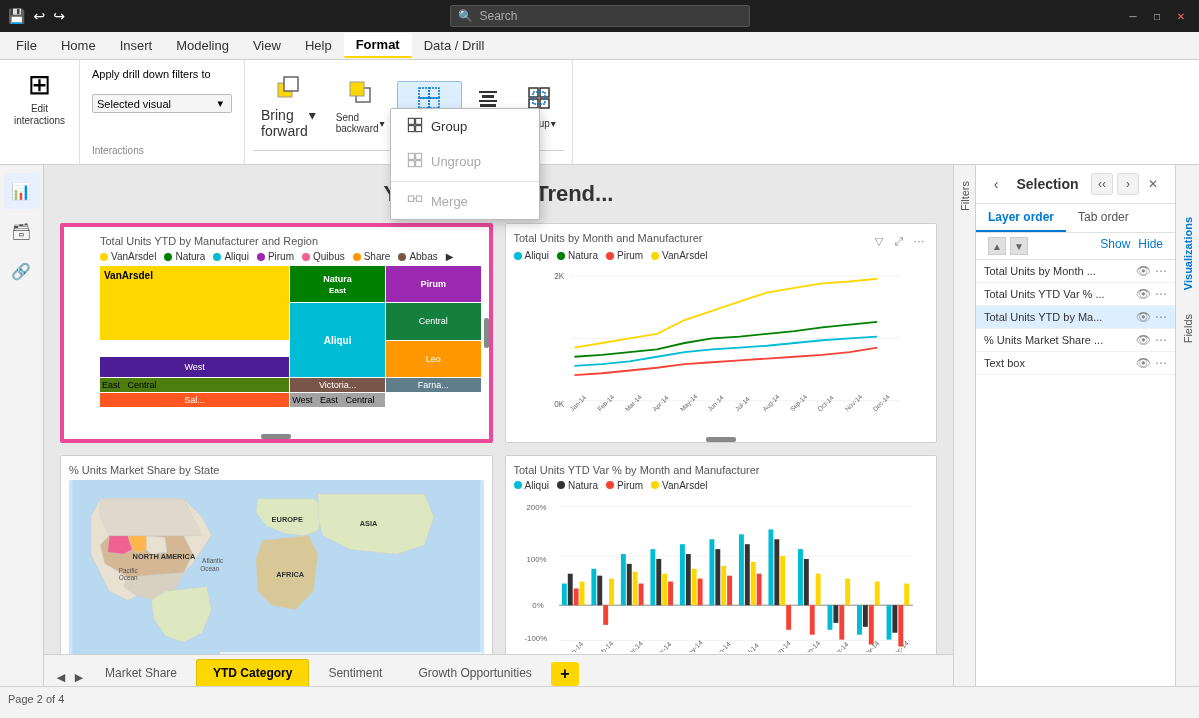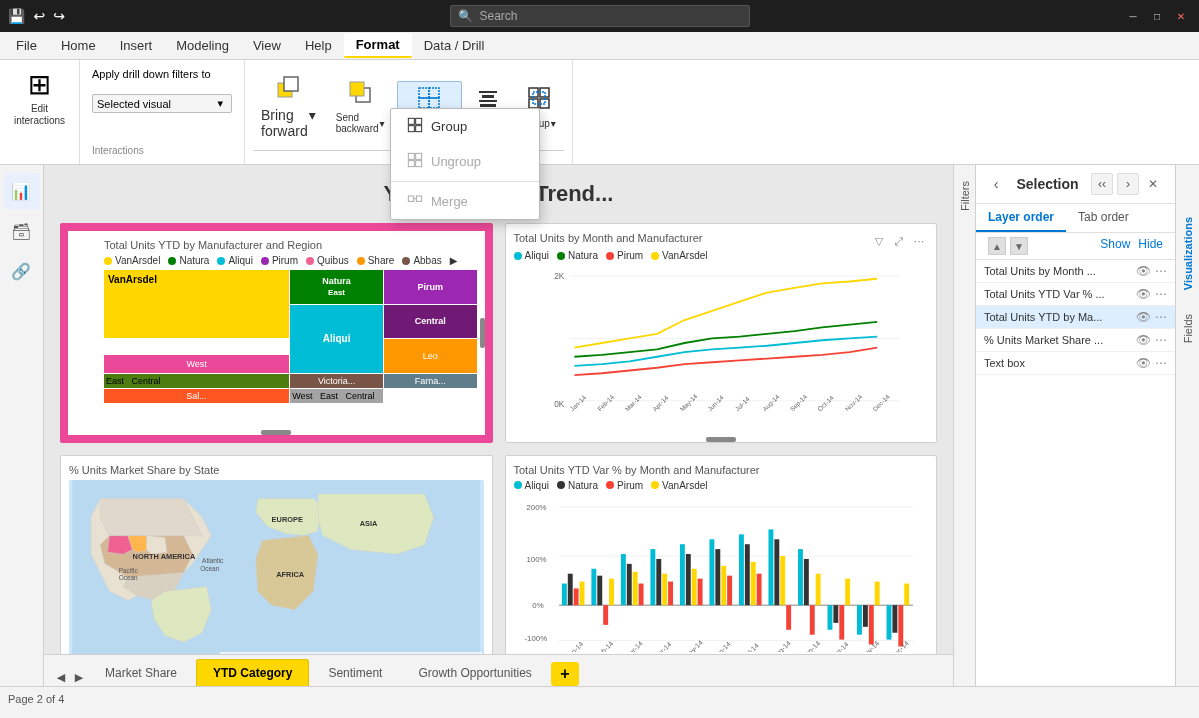--- a/index.html
+++ b/index.html
@@ -73,21 +73,21 @@
       flex: 1; background: #e8e8e8; overflow: hidden; position: relative; display: flex; flex-direction: column;
     }
     .canvas-content {
       flex: 1; padding: 16px; display: flex; flex-direction: column; gap: 12px; overflow: hidden;
     }
     .chart-title { font-size: 22px; font-weight: 600; color: #333; text-align: center; margin-bottom: 4px; }
     .charts-grid { display: grid; grid-template-columns: 1fr 1fr; gap: 12px; flex: 1; }
     .chart-box {
       background: #fff; border: 1px solid #d0d0d0; position: relative; padding: 8px; border-radius: 2px;
     }
-    .chart-box.selected { border: 8px solid #ec4899; padding-left: 36px; }
+    .chart-box.selected { border: 4px solid #ec4899; padding-left: 36px; }
     .chart-box-title { font-size: 11px; color: #555; margin-bottom: 4px; font-weight: 500; }
     .chart-legend { display: flex; align-items: center; gap: 8px; margin-bottom: 4px; flex-wrap: wrap; }
     .legend-item { display: flex; align-items: center; gap: 3px; font-size: 10px; color: #333; }
     .legend-dot { width: 8px; height: 8px; border-radius: 50%; }
 
     
     .tab-bar {
       height: 32px; background: #f3f3f3; border-top: 1px solid #d0d0d0;
       display: flex; align-items: flex-end; padding: 0 8px; gap: 0;
     }
@@ -341,22 +341,22 @@
           </div>
           <div style="width:100%;height:calc(100% - 55px);display:grid;grid-template-columns:2fr 1fr 1fr;grid-template-rows:1fr 1fr 1fr;gap:1px;overflow:hidden;">
             <div style="background:#ffd700;grid-row:1/3;display:flex;align-items:flex-start;padding:4px;font-size:10px;font-weight:600;">VanArsdel</div>
             <div style="background:#008000;grid-row:1/2;display:flex;align-items:center;justify-content:center;font-size:9px;color:#fff;font-weight:600;flex-direction:column;gap:2px;">
               <span>Natura</span>
                 <span style="font-size:8px;">East</span>
             </div>
             <div style="background:#9c27b0;display:flex;align-items:center;justify-content:center;font-size:9px;color:#fff;font-weight:600;flex-direction:column;">
               <span>Pirum</span>
             </div>
-            <div style="background:#701a75;display:flex;align-items:center;justify-content:center;font-size:9px;color:#fff;font-weight:bold;">Central</div>
-            <div style="background:#ec4899;display:flex;align-items:center;justify-content:center;font-size:9px;color:#fff;margin-top:16px;">West</div>
+            <div style="background:#15803d;display:flex;align-items:center;justify-content:center;font-size:9px;color:#fff;">Central</div>
+            <div style="background:#4c1d95;display:flex;align-items:center;justify-content:center;font-size:9px;color:#fff;margin-top:16px;">West</div>
             <div style="background:#00bcd4;grid-row:2/4;display:flex;align-items:center;justify-content:center;font-size:10px;color:#fff;font-weight:600;">Aliqui</div>
             <div style="background:#ff9800;display:flex;align-items:center;justify-content:center;font-size:9px;color:#fff;">Leo</div>
             <div style="background:#4d7c0f;display:flex;align-items:flex-start;padding:2px;font-size:9px;">East&nbsp;&nbsp;&nbsp;Central</div>
             <div style="background:#795548;display:flex;align-items:center;justify-content:center;font-size:9px;color:#fff;">Victoria...</div>
             <div style="background:#607d8b;display:flex;align-items:center;justify-content:center;font-size:9px;color:#fff;">Farna...</div>
             <div style="background:#ff5722;display:flex;align-items:center;justify-content:center;font-size:9px;color:#fff;">Sal...</div>
             <div style="background:#a3a3a3;display:flex;align-items:flex-start;padding:2px;font-size:9px;">West&nbsp;&nbsp;&nbsp;East&nbsp;&nbsp;&nbsp;Central</div>
           </div>
 
           <div style="position:absolute;bottom:0;left:50%;transform:translateX(-50%);width:30px;height:5px;background:#888;border-radius:2px;"></div>

